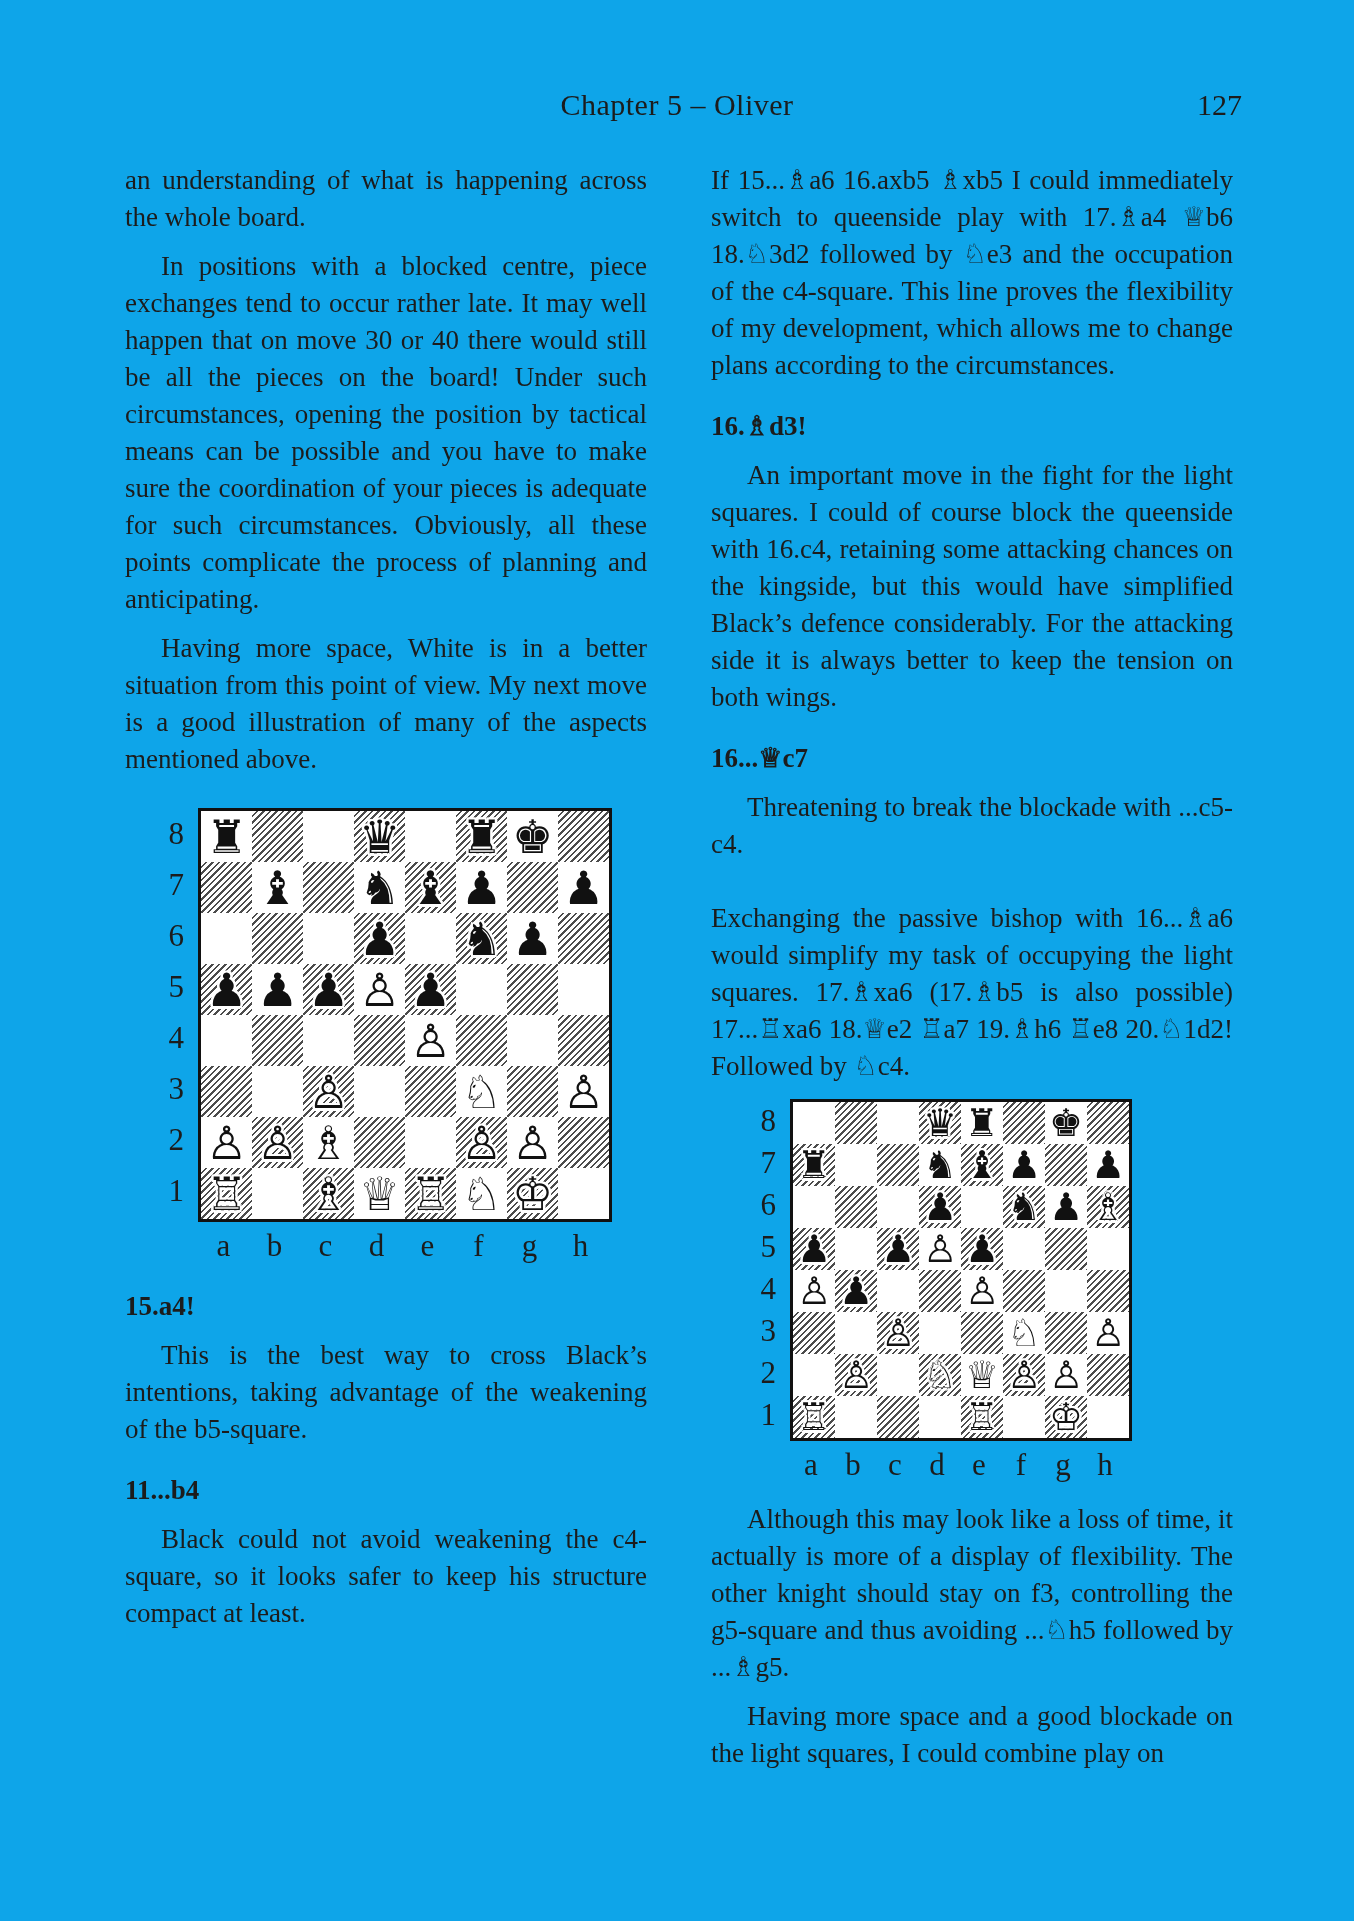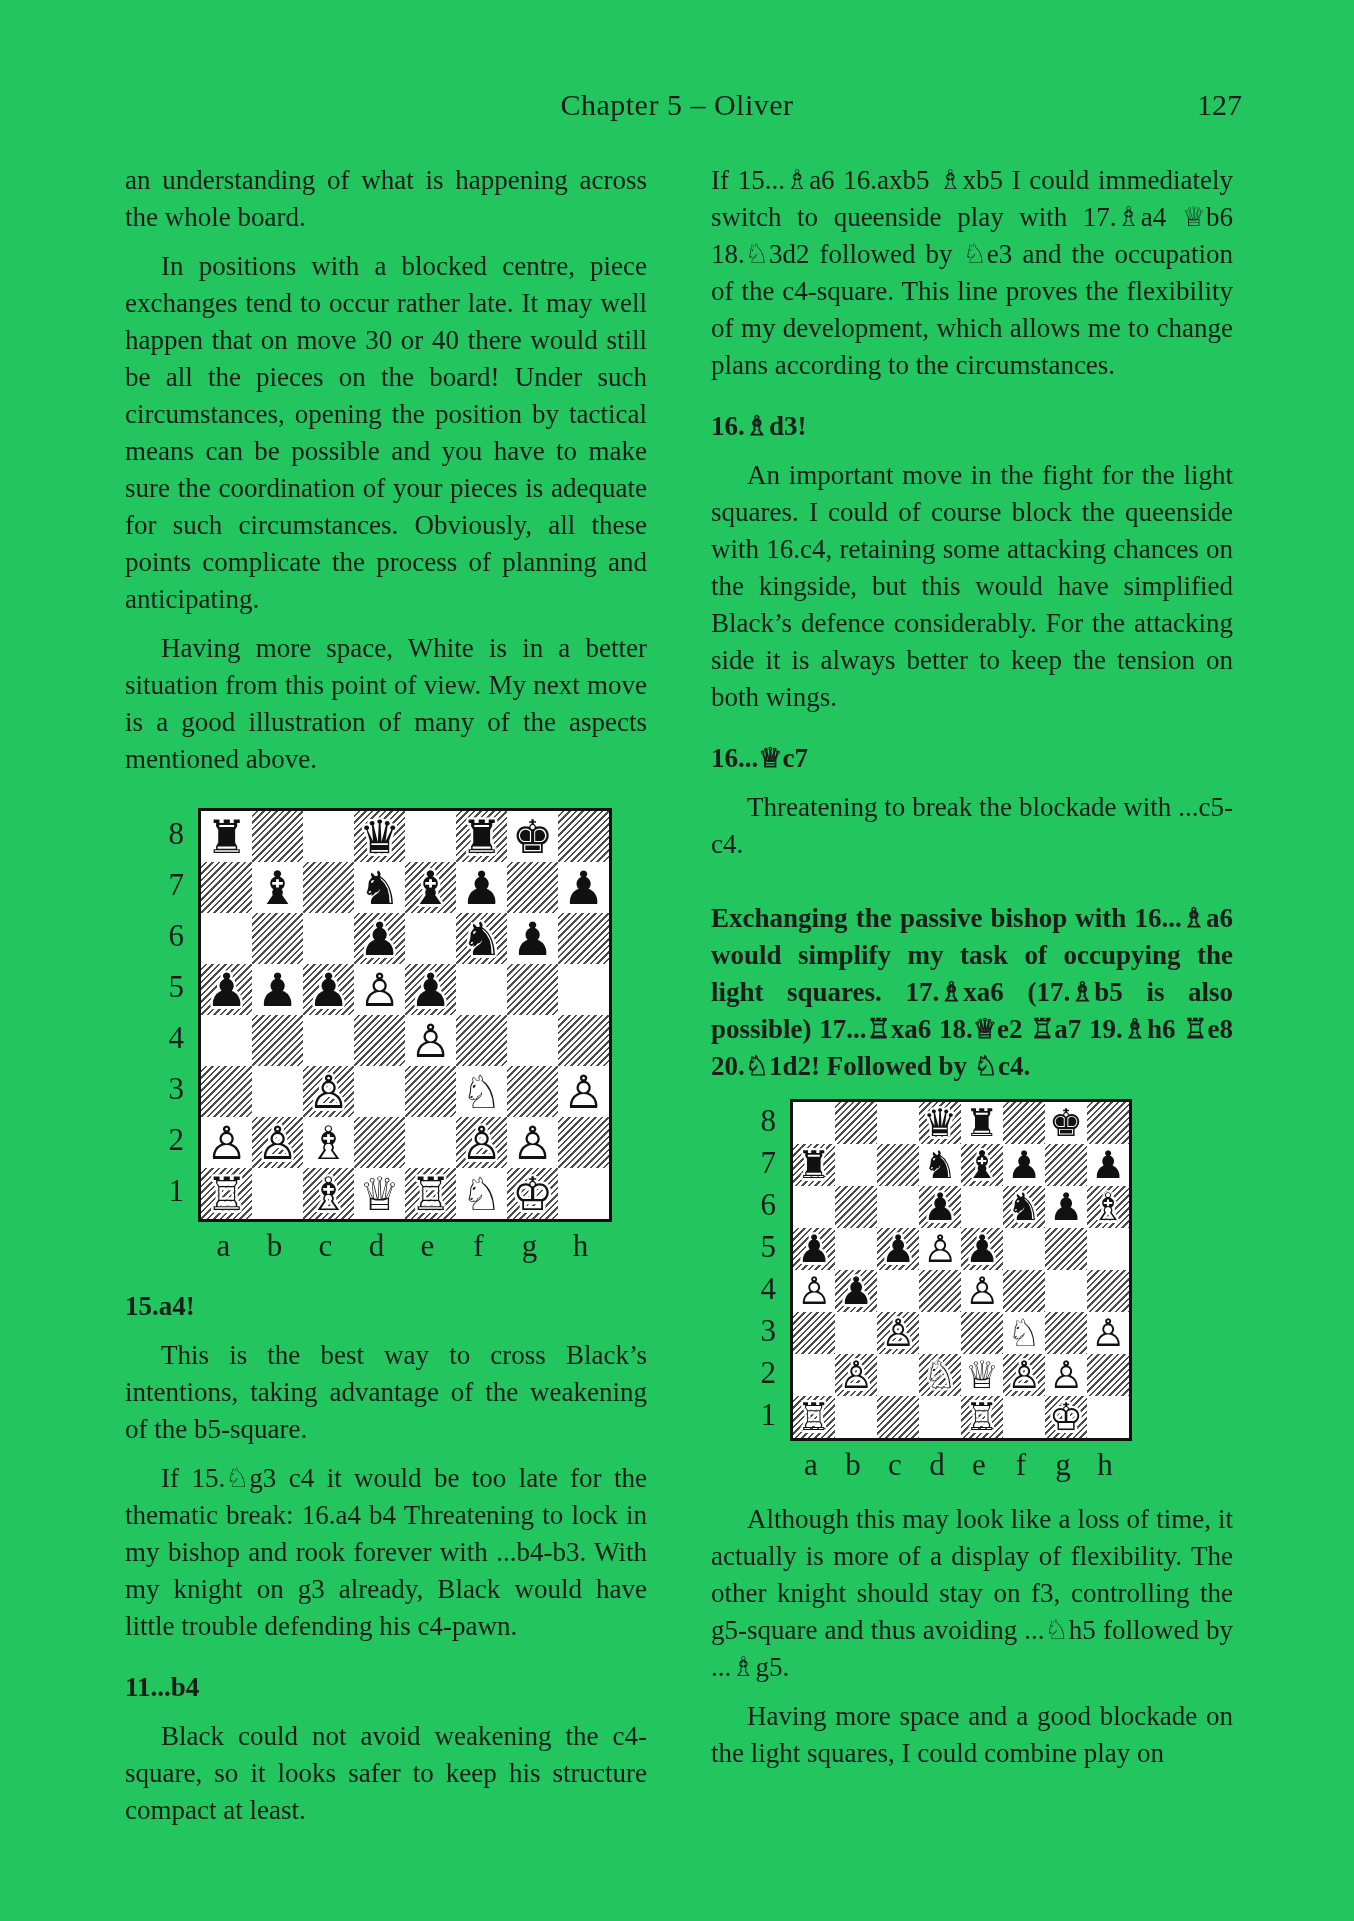--- a/index.html
+++ b/index.html
@@ -1,27 +1,27 @@
 <!DOCTYPE html>
 <html><head>
 <meta charset="utf-8">
 <style>
   html,body{margin:0;padding:0;background:#e8e8e8;}
-  .page{position:relative;width:1354px;height:1921px;background:#22c55e;
+  .page{position:relative;width:1354px;height:1921px;background:#0ea5e9;
         font-family:"Liberation Serif","DejaVu Serif",serif;color:#1c1c1c;overflow:hidden;}
   .header-title{position:absolute;top:88px;left:0;width:100%;text-align:center;
         font-size:30px;letter-spacing:0.5px;}
   .page-number{position:absolute;top:88px;right:112px;font-size:30px;}
   .col{position:absolute;top:150px;width:546px;font-size:27px;line-height:37px;
         text-align:justify;}
   .col-left{left:113px;}
   .col-right{left:699px;}
   .col p{margin:12px;}
   p.indent{text-indent:36px;font-family:Liberation Serif, serif;}
-  p.gap{margin-top:37px;font-weight:bold;}
+  p.gap{margin-top:37px;}
   p.move-heading{font-weight:bold;margin-top:24px;text-align:left;}
   
   .diagram{margin-top:28px;}
   .diagram .board-row{display:flex;}
   .rank-labels{display:flex;flex-direction:column;width:50px;box-sizing:border-box;
         padding-right:14px;}
   .rank-labels span{height:var(--sq);display:flex;align-items:center;justify-content:flex-end;
         font-size:31px;}
   .board{display:grid;grid-template-columns:repeat(8,var(--sq));
         grid-template-rows:repeat(8,var(--sq));border:3px solid #111;background:#fff;}
@@ -198,21 +198,20 @@
           <span>d</span>
           <span>e</span>
           <span>f</span>
           <span>g</span>
           <span>h</span>
         </div>
     </div>
 
     <p class="move-heading">15.a4!</p>
     <p class="indent">This is the best way to cross Black’s intentions, taking advantage of the weakening of the b5-square.</p>
-    <p class="indent">If 15.♘g3 c4 it would be too late for the thematic break: 16.a4 b4 Threatening to lock in my bishop and rook forever with ...b4-b3. With my knight on g3 already, Black would have little trouble defending his c4-pawn.</p>
     <p class="move-heading">11...b4</p>
     <p class="indent">Black could not avoid weakening the c4-square, so it looks safer to keep his structure compact at least.</p>
   </div>
 
   <div class="col col-right">
     <p>If 15...♗a6 16.axb5 ♗xb5 I could immediately switch to queenside play with 17.♗a4 ♕b6 18.♘3d2 followed by ♘e3 and the occupation of the c4-square. This line proves the flexibility of my development, which allows me to change plans according to the circumstances.</p>
     <p class="move-heading">16.♗d3!</p>
     <p class="indent">An important move in the fight for the light squares. I could of course block the queenside with 16.c4, retaining some attacking chances on the kingside, but this would have simplified Black’s defence considerably. For the attacking side it is always better to keep the tension on both wings.</p>
     <p class="move-heading">16...♕c7</p>
     <p class="indent">Threatening to break the blockade with ...c5-c4.</p>

